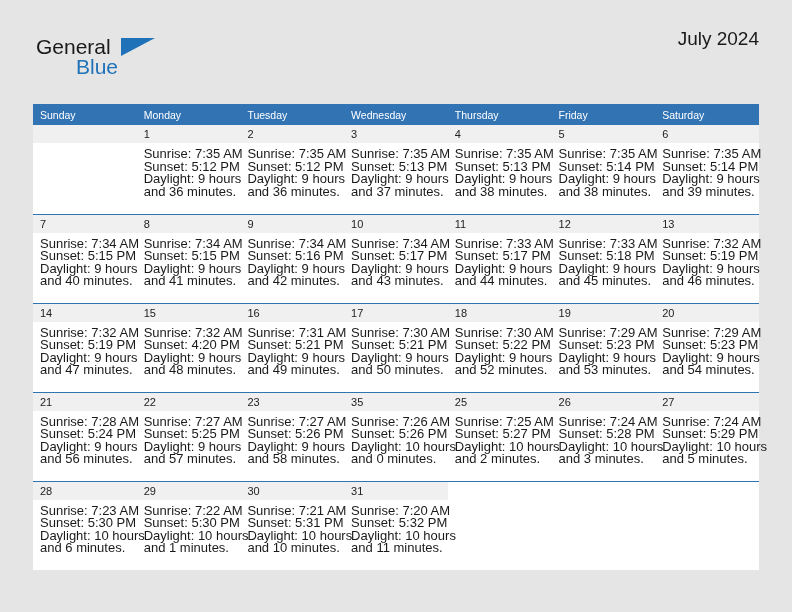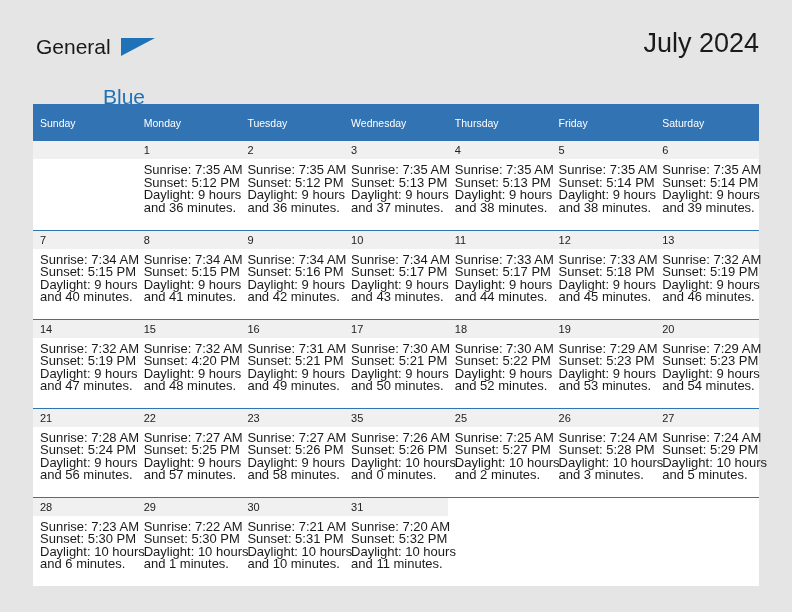--- a/index.html
+++ b/index.html
@@ -46,32 +46,31 @@
     position: absolute;
     left: 88px;
     top: 2px;
     width: 0;
     height: 0;
     border-left: 34px solid #1f72b8;
     border-bottom: 18px solid transparent;
   }
   .logo-blue {
     position: absolute;
-    left: 70px;
+    left: 43px;
     top: 20px;
     font-size: 21px;
     color: #1f72b8;
     line-height: 22px;
-    margin-top: 30px;
   }
   .title {
     position: absolute;
     right: 0;
     top: 0px;
-    font-size: 27px;
+    font-size: 19px;
     color: #1a1a1a;
     text-align: right;
     white-space: nowrap;
   }
   .subtitle {
     position: absolute;
     right: 0;
     top: 47px;
     font-size: 13px;
     color: #1a1a1a;
@@ -91,21 +90,21 @@
     width: 726px;
     table-layout: fixed;
   }
   table.cal th {
     background: #3273b4;
     color: #ffffff;
     font-size: 10.5px;
     font-weight: normal;
     text-align: left;
     padding: 4px 0 4px 7px;
-    height: 37px;
+    height: 21px;
     border: none;
   }
   td.day {
     vertical-align: top;
     padding: 0;
     height: 89px;
     border: none;
     background: #ffffff;
   }
   td.day.sep { border-top: 1px solid #3273b4; }

